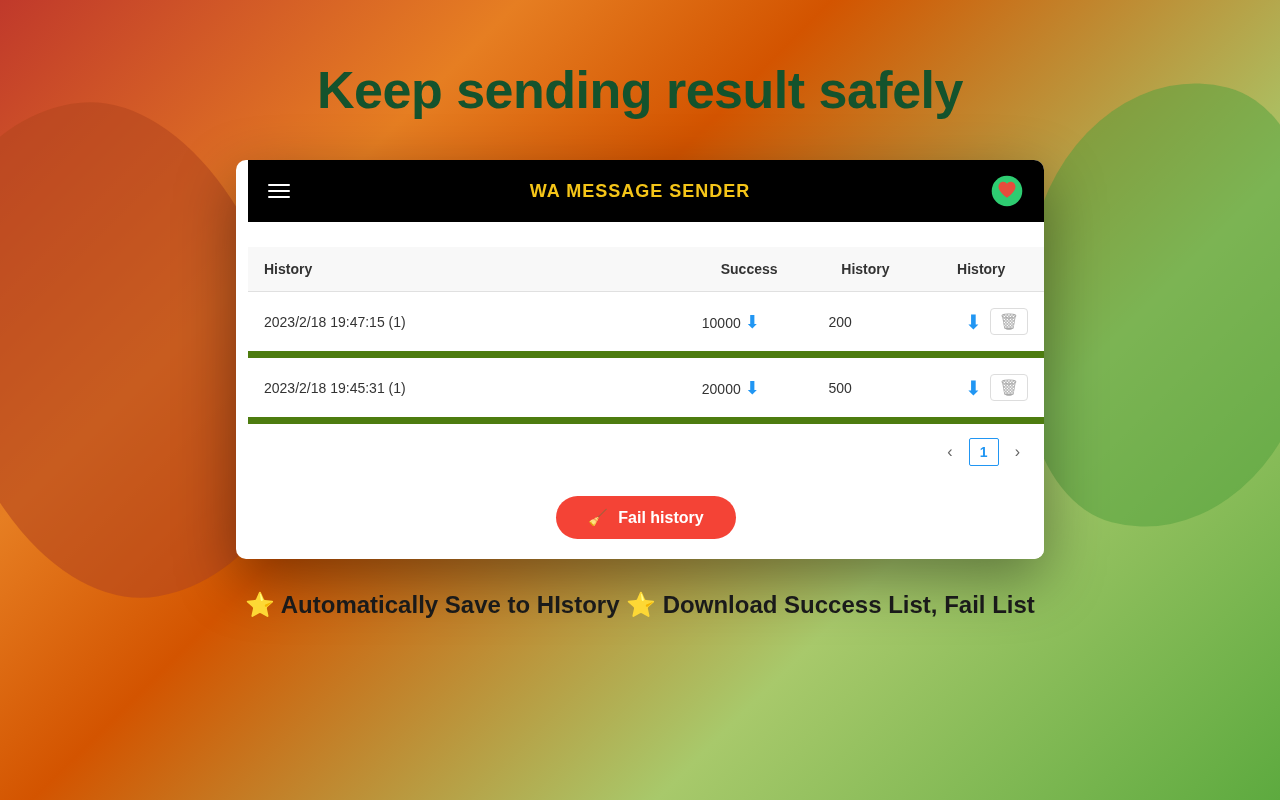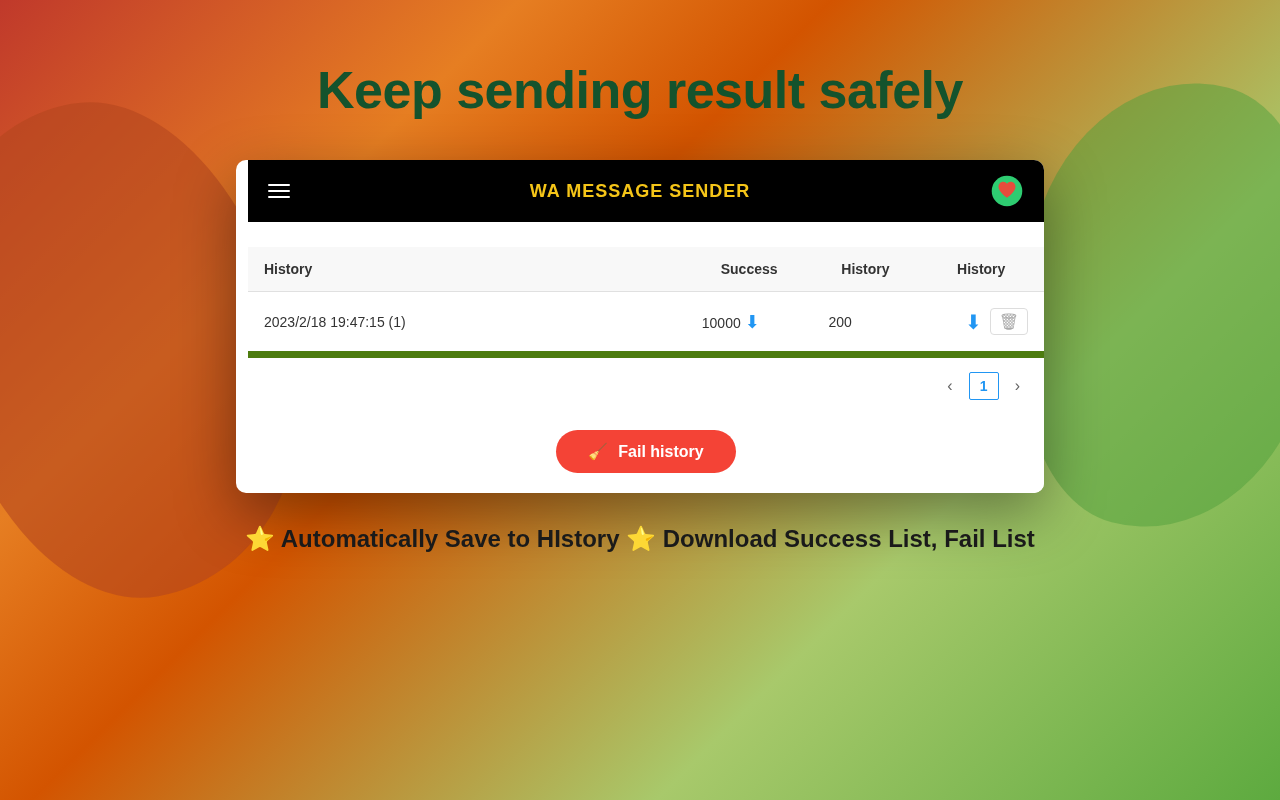--- a/index.html
+++ b/index.html
@@ -315,20 +315,34 @@
             </td>
             <td class="failure-cell">200</td>
             <td class="action-cell">
               <div class="action-icons">
                 <span class="icon-download-btn">⬇</span>
                 <span class="icon-trash-btn">🗑</span>
               </div>
             </td>
           </tr>
 
+          <tr>
+            <td>2023/2/18 19:45:31 (1)</td>
+            <td class="success-cell">
+              <span>20000</span>
+              <span class="download-icon-blue">⬇</span>
+            </td>
+            <td class="failure-cell">500</td>
+            <td class="action-cell">
+              <div class="action-icons">
+                <span class="icon-download-btn">⬇</span>
+                <span class="icon-trash-btn">🗑</span>
+              </div>
+            </td>
+          </tr>
         </tbody>
       </table>
 
       <div class="pagination-row">
         <span class="page-arrow">‹</span>
         <div class="page-number">1</div>
         <span class="page-arrow">›</span>
       </div>
     </div>
 

